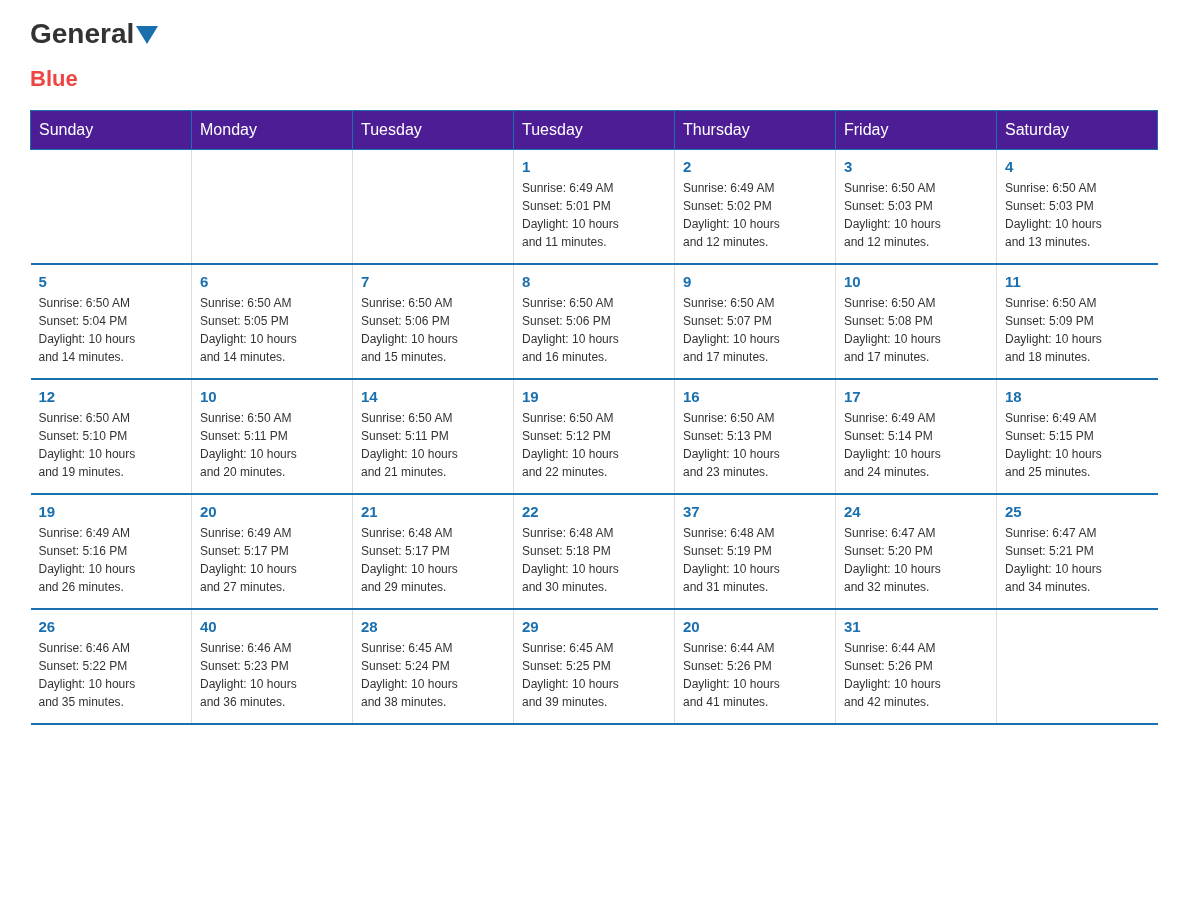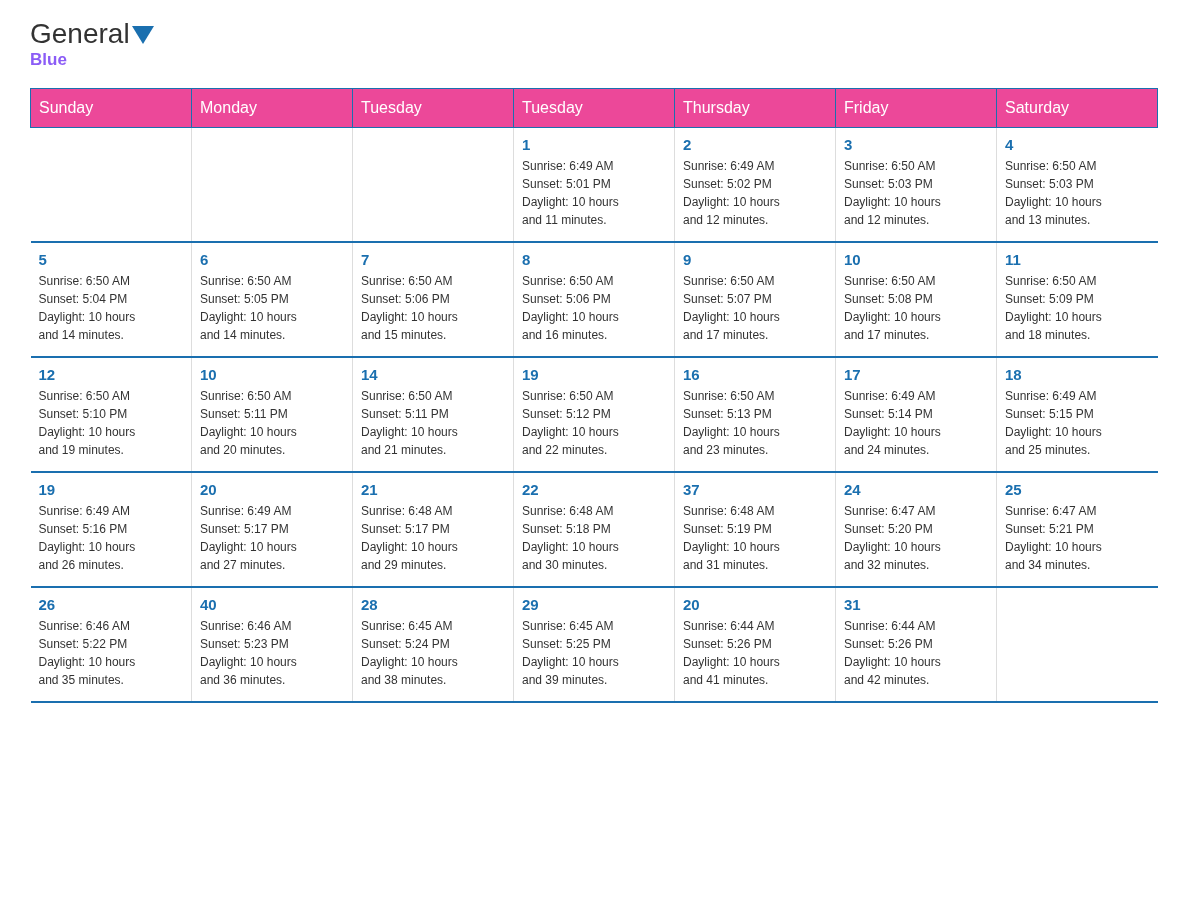--- a/index.html
+++ b/index.html
@@ -17,33 +17,33 @@
       align-items: flex-start;
       margin-bottom: 18px;
     }
     .logo {
       display: flex;
       flex-direction: column;
       align-items: flex-start;
     }
     .logo-text {
       font-size: 28px;
-      font-weight: normal;
+      font-weight: bold;
       color: #333;
       line-height: 1;
     }
     .logo-top-row {
       display: flex;
       align-items: center;
     }
     .logo-blue {
-      color: #8b5cf6;
-      font-size: 17px;
+      color: #ef4444;
+      font-size: 22px;
       font-weight: bold;
-      margin-top: 2px;
+      margin-top: 18px;
     }
     .title-area {
       text-align: right;
     }
     .page-title {
       font-size: 52px;
       font-weight: normal;
       color: #222;
       line-height: 1.1;
     }
@@ -51,21 +51,21 @@
       font-size: 20px;
       color: #444;
       margin-top: 4px;
     }
     table {
       width: 100%;
       border-collapse: collapse;
       table-layout: fixed;
     }
     thead tr {
-      background-color: #ec4899;
+      background-color: #4c1d95;
       border-radius: 15px;
     }
     thead th {
       color: #fff;
       font-size: 16px;
       font-weight: normal;
       padding: 10px 8px;
       text-align: left;
       border: 1px solid #1a6faf;
     }

